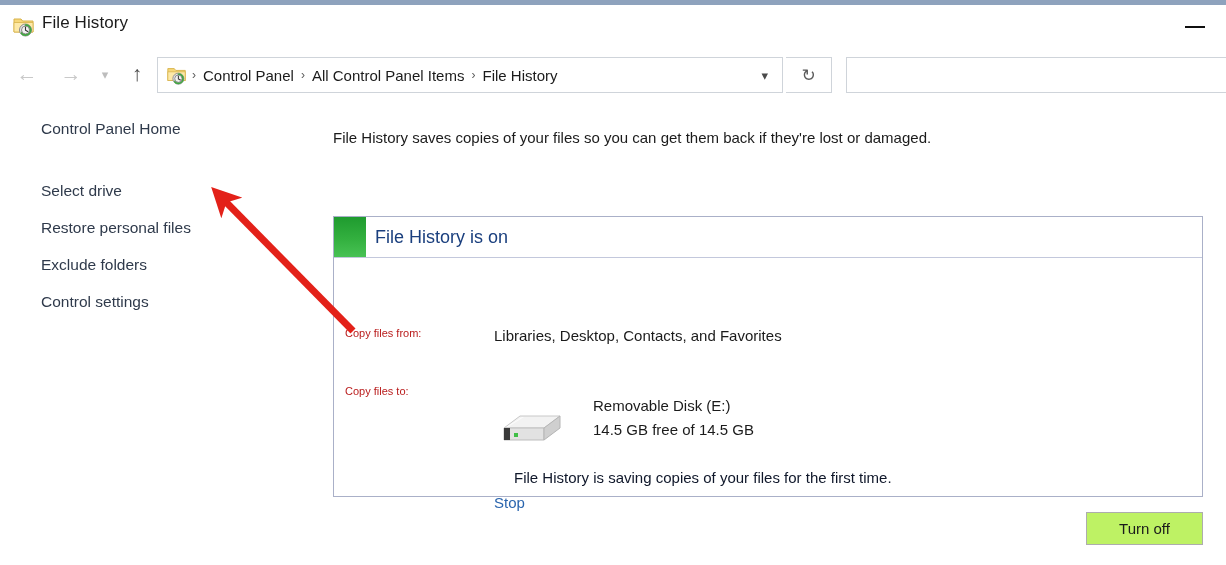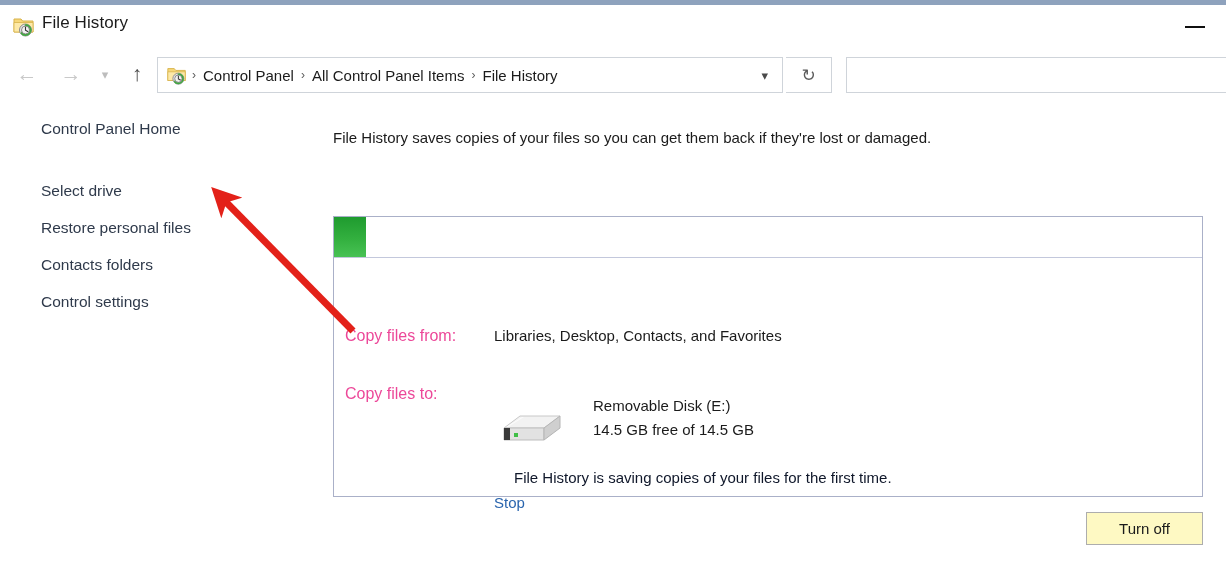--- a/index.html
+++ b/index.html
@@ -182,22 +182,22 @@
   .status-title {
     font-size: 18px;
     color: #1a3f7e;
     margin-left: 9px;
     white-space: nowrap;
   }
 
   .panel-body { position: relative; height: 239px; }
   .row-label {
     position: absolute;
-    font-size: 16px;
-    color: #ec4899;
+    font-size: 11px;
+    color: #b91c1c;
     white-space: nowrap;
   }
   .row-value {
     position: absolute;
     font-size: 15px;
     color: #1b1b1b;
     white-space: nowrap;
   }
   .lbl-from  { left: 11px;  top: 69px; }
   .val-from  { left: 160px; top: 69px; }
@@ -223,21 +223,21 @@
     position: absolute; left: 160px; top: 236px;
     font-size: 15px; color: #2a65ae; white-space: nowrap;
     cursor: default;
   }
 
   
   .turnoff-btn {
     position: absolute;
     left: 1086px; top: 512px;
     width: 117px; height: 33px;
-    background: #fef9c3;
+    background: #bef264;
     border: 1px solid #adadad;
     font-family: "Liberation Sans", sans-serif;
     font-size: 15px;
     color: #1b1b1b;
     cursor: default;
     padding: 0;
   }
 
   
   .annot {
@@ -310,31 +310,32 @@
 
     <div class="searchbox">
       <input type="text" value="" placeholder="" style="">
     </div>
   </div>
 
   <div class="sidebar">
     <a class="side-link first">Control Panel Home</a>
     <a class="side-link">Select drive</a>
     <a class="side-link">Restore personal files</a>
-    <a class="side-link">Contacts folders</a>
+    <a class="side-link">Exclude folders</a>
     <a class="side-link">Control settings</a>
   </div>
 
   <div class="content">
     <div class="page-desc">File History saves copies of your files so you can get them back if they're lost or damaged.</div>
   </div>
 
   <div class="panel">
     <div class="panel-head">
       <div class="status-swatch"></div>
+      <div class="status-title">File History is on</div>
     </div>
 
     <div class="panel-body">
       <div class="row-label lbl-from">Copy files from:</div>
       <div class="row-value val-from">Libraries, Desktop, Contacts, and Favorites</div>
 
       <div class="row-label lbl-to">Copy files to:</div>
 
       <span class="drive-icon">
         <svg width="72" height="48" viewBox="0 0 72 48">

